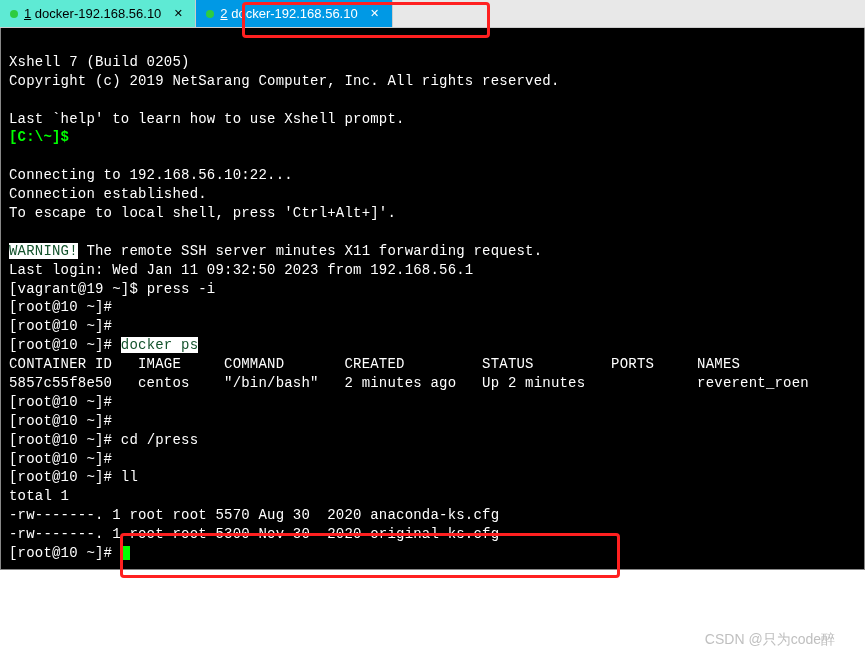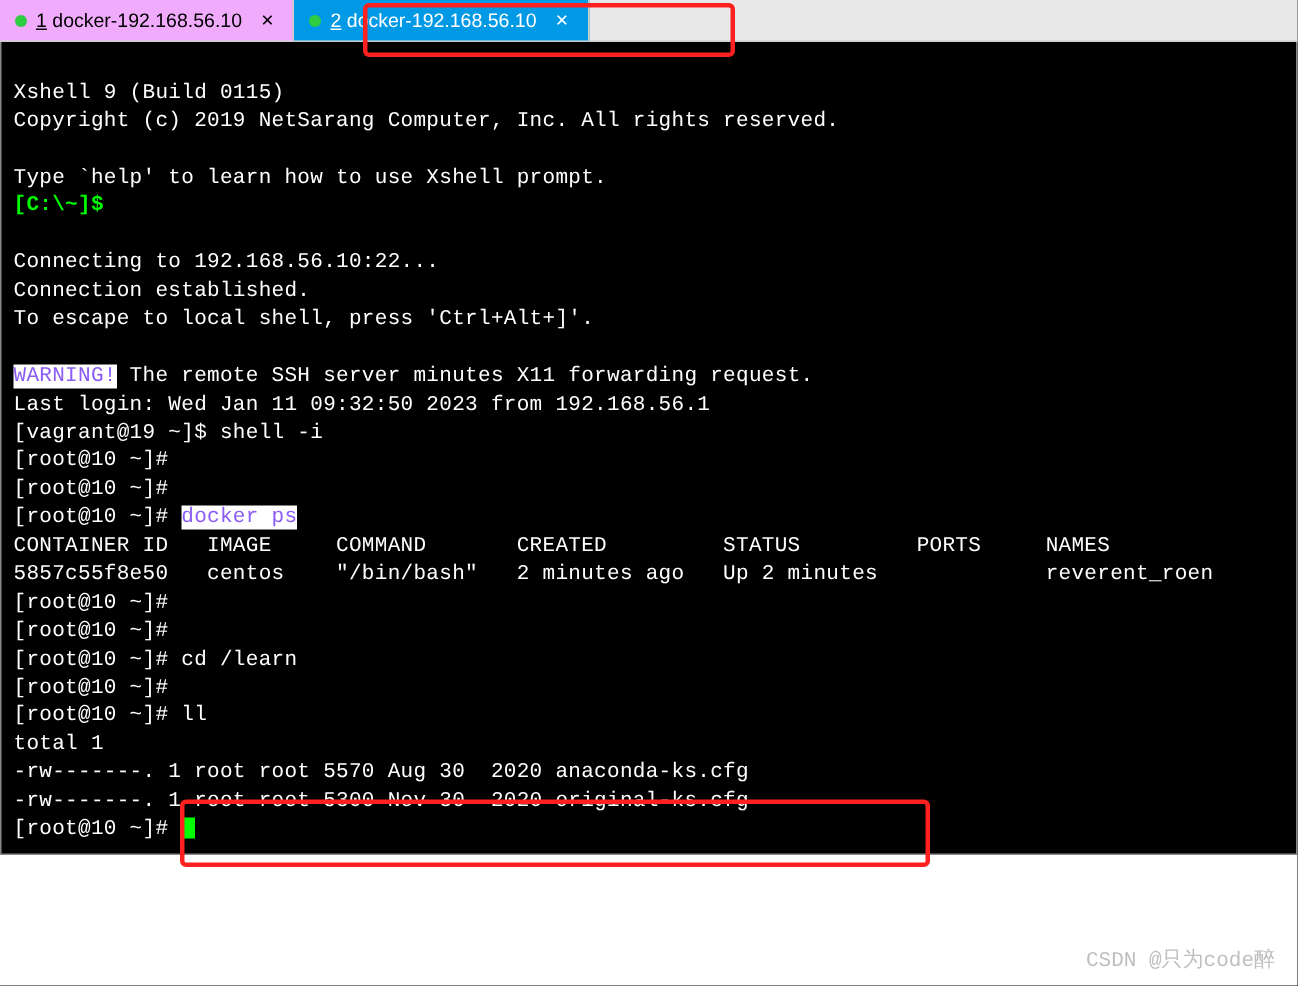--- a/index.html
+++ b/index.html
@@ -17,21 +17,21 @@
       background: #e8e8e8;
       border-bottom: 1px solid #ccc;
       height: 28px;
       align-items: stretch;
     }
     .tab {
       display: flex;
       align-items: center;
       padding: 0 10px;
       border-right: 1px solid #ccc;
-      background: #f0abfc;
+      background: #5eead4;
       cursor: pointer;
       gap: 6px;
       font-family: Arial, sans-serif;
       font-size: 13px;
     }
     .tab.active {
       background: #0099e5;
       color: #fff;
       justify-content: flex-end;
     }
@@ -82,33 +82,33 @@
       line-height: 1.35;
       white-space: pre;
       overflow: hidden;
       font-size: 14px;
       letter-spacing: 0.2px;
       border-left: 1px solid #888;
       border-right: 1px solid #888;
       border-bottom: 1px solid #888;
     }
     .prompt-green { color: #00ff00; font-weight: bold; }
-    .inv { background: #fff; color: #8b5cf6; }
+    .inv { background: #fff; color: #14532d; }
     .cursor {
       display: inline-block;
       width: 9px;
       height: 14px;
       background: #00ff00;
       vertical-align: middle;
     }
     .watermark {
       position: absolute;
-      right: 15px;
+      right: 30px;
       bottom: 8px;
-      font-family: Liberation Mono, monospace;
+      font-family: Liberation Sans, sans-serif;
       font-size: 14px;
       color: rgba(180,180,180,0.85);
       z-index: 20;
     }
   </style>
 </head>
 <body>
 
 <div class="tab-bar">
   <div class="tab">
@@ -119,41 +119,41 @@
   <div class="tab active">
     <span class="dot"></span>
     <span><span class="num">2</span> <span>docker-192.168.56.10</span></span>
     <span class="close">✕</span>
   </div>
 </div>
 
 <div class="highlight-tab"></div>
 
 <div class="terminal">
-<span>Xshell 9 (Build 0115)</span>
+<span>Xshell 7 (Build 0205)</span>
 <span>Copyright (c) 2019 NetSarang Computer, Inc. All rights reserved.</span>
 
-<span>Type `help' to learn how to use Xshell prompt.</span>
+<span>Last `help' to learn how to use Xshell prompt.</span>
 <span class="prompt-green">[C:\~]$</span>
 
 <span>Connecting to 192.168.56.10:22...</span>
 <span>Connection established.</span>
 <span>To escape to local shell, press 'Ctrl+Alt+]'.</span>
 
 <span class="inv">WARNING!</span><span> The remote SSH server minutes X11 forwarding request.</span>
 <span>Last login: Wed Jan 11 09:32:50 2023 from 192.168.56.1</span>
-<span>[vagrant@19 ~]$ </span><span>shell -i</span>
+<span>[vagrant@19 ~]$ </span><span>press -i</span>
 <span>[root@10 ~]# </span>
 <span>[root@10 ~]# </span>
 <span>[root@10 ~]# </span><span class="inv">docker ps</span>
 <span>CONTAINER ID   IMAGE     COMMAND       CREATED         STATUS         PORTS     NAMES</span>
 <span>5857c55f8e50   centos    "/bin/bash"   2 minutes ago   Up 2 minutes             reverent_roen</span>
 <span>[root@10 ~]# </span>
 <span>[root@10 ~]# </span>
-<span>[root@10 ~]# </span><span>cd /learn</span>
+<span>[root@10 ~]# </span><span>cd /press</span>
 <span>[root@10 ~]# </span>
 <span>[root@10 ~]# </span><span>ll</span>
 <span>total 1</span>
 <span>-rw-------. 1 root root 5570 Aug 30  2020 anaconda-ks.cfg</span>
 <span>-rw-------. 1 root root 5300 Nov 30  2020 original-ks.cfg</span>
 <span>[root@10 ~]# </span><span class="cursor"></span>
 </div>
 
 <div class="highlight-ls"></div>
 

